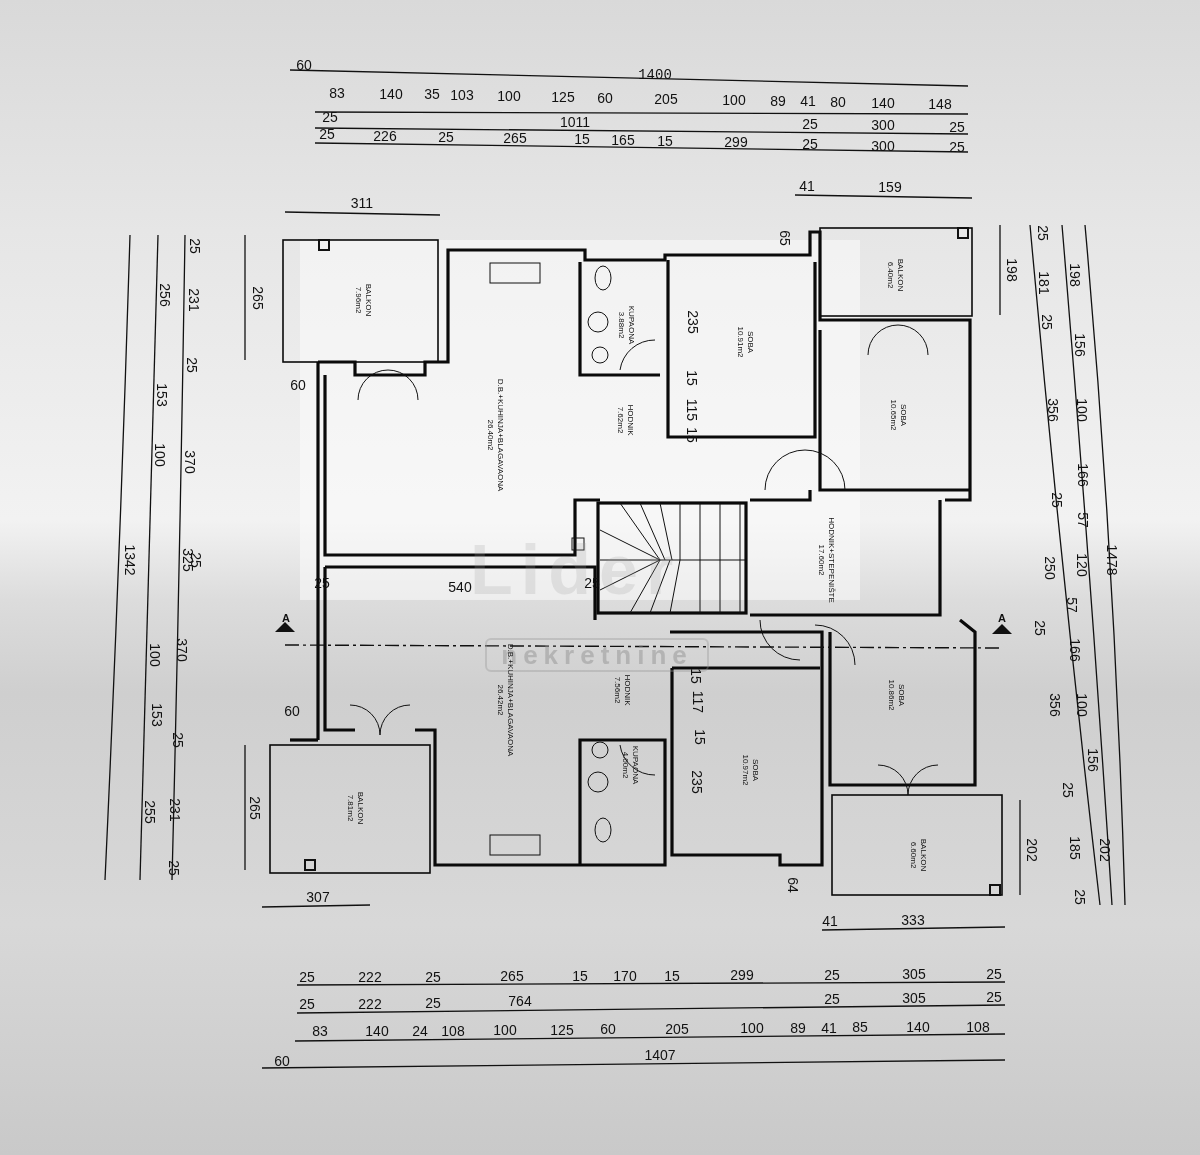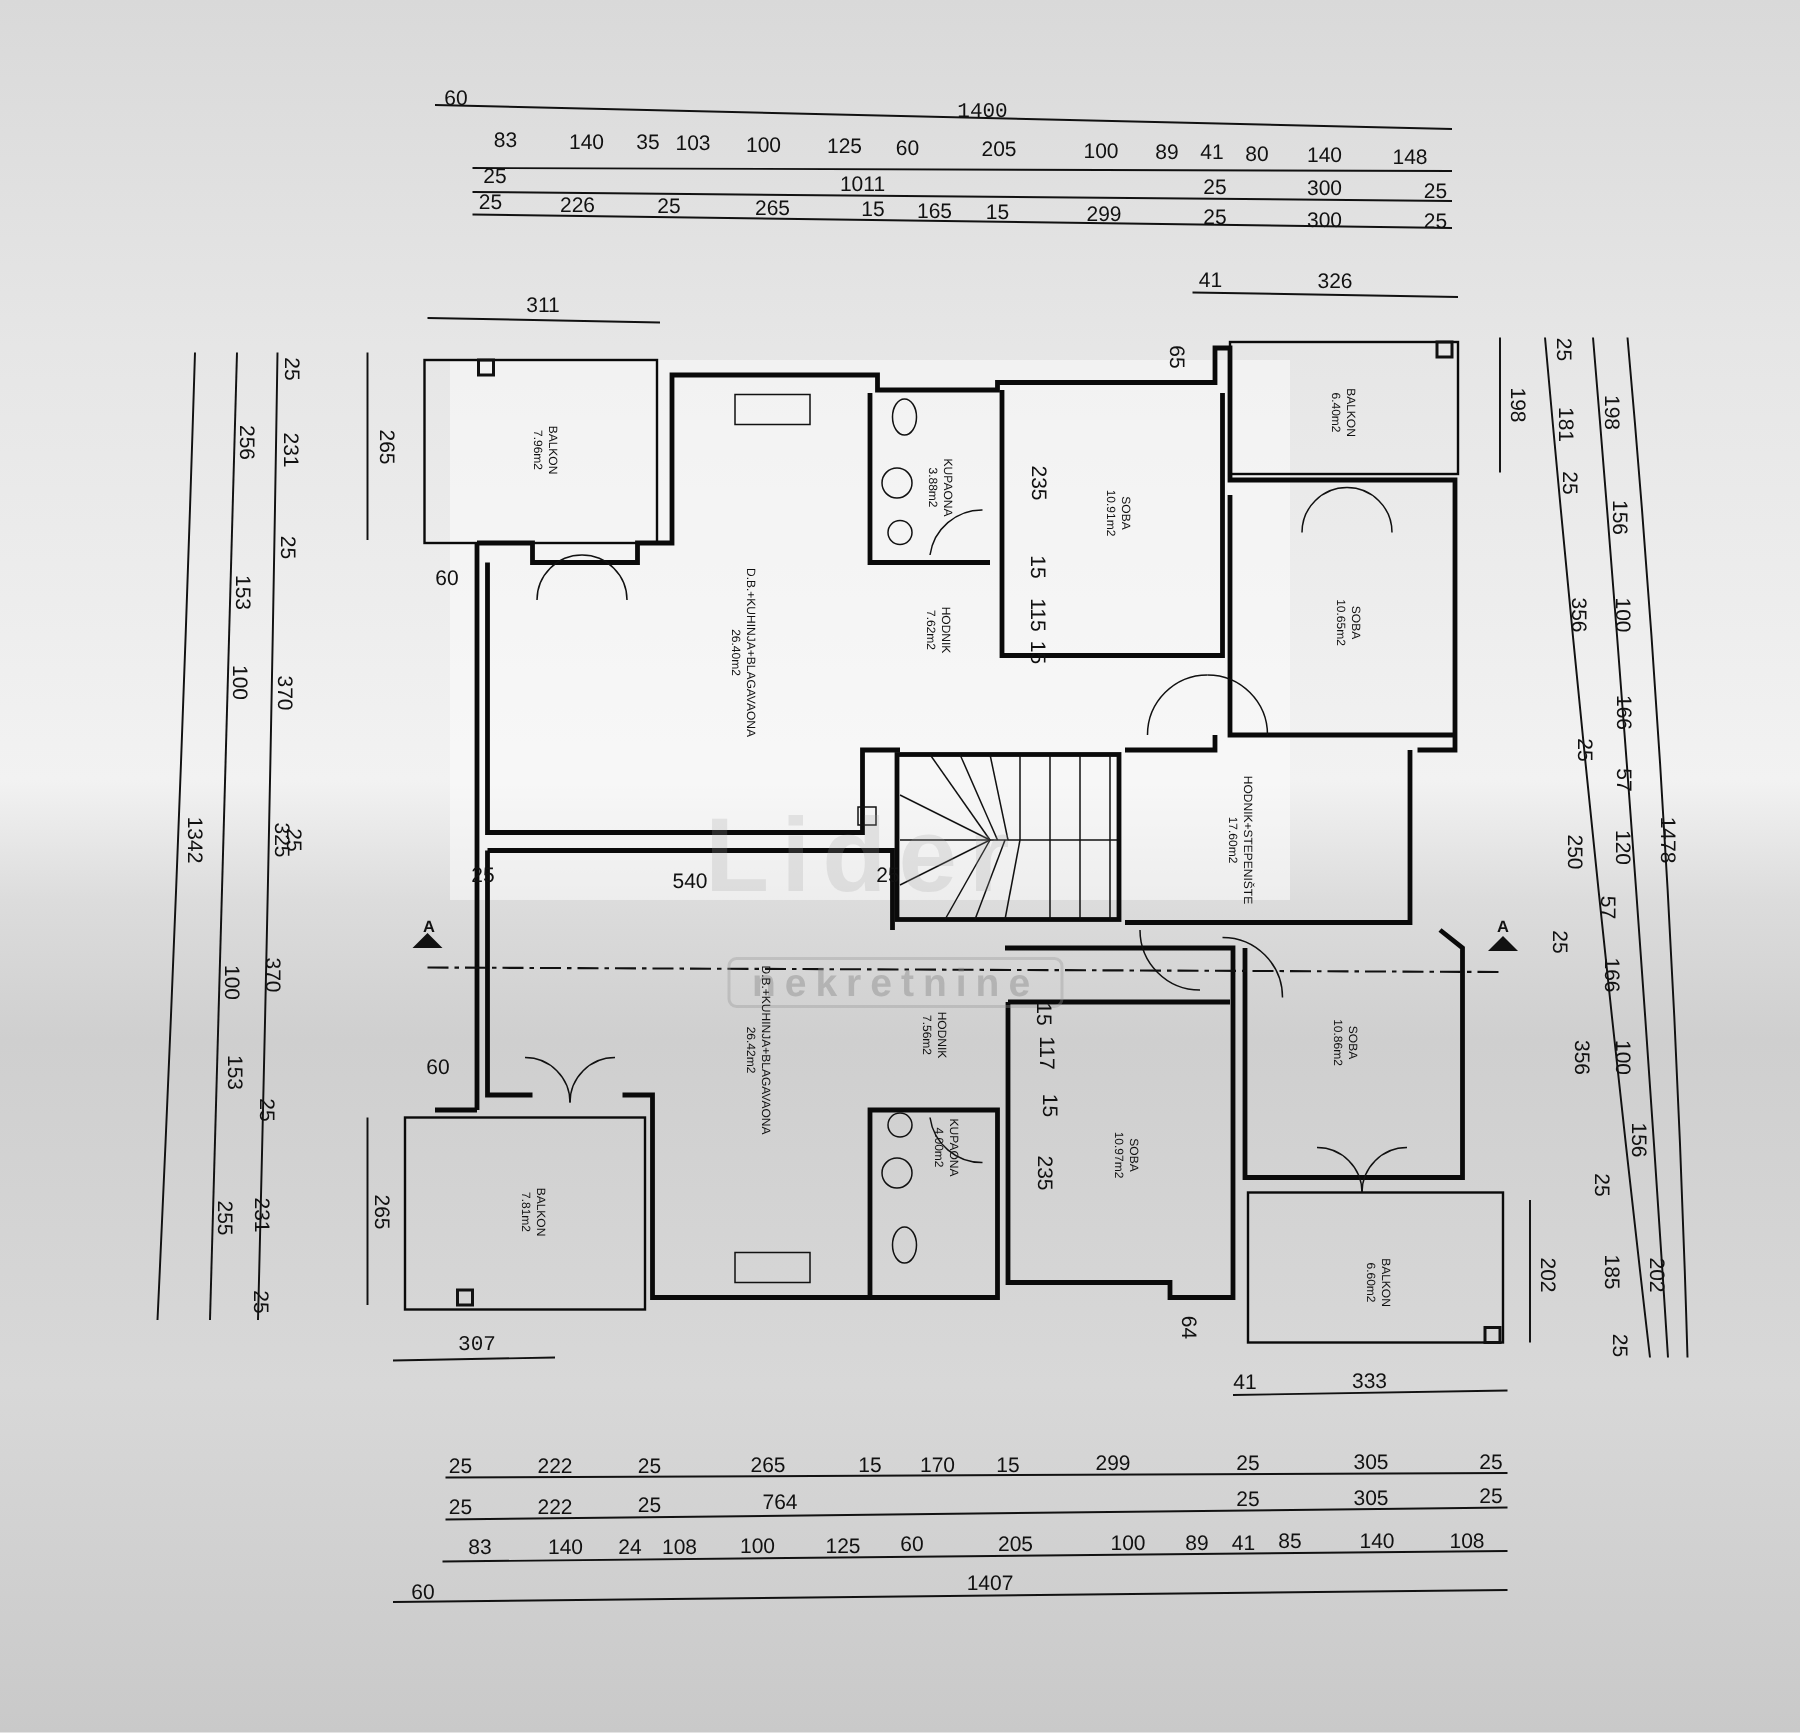--- a/index.html
+++ b/index.html
@@ -186,21 +186,21 @@
 <span class="dim" style="left:515px;top:145px;">265</span>
 <span class="dim" style="left:582px;top:146px;">15</span>
 <span class="dim" style="left:623px;top:147px;">165</span>
 <span class="dim" style="left:665px;top:148px;">15</span>
 <span class="dim" style="left:736px;top:149px;">299</span>
 <span class="dim" style="left:810px;top:151px;">25</span>
 <span class="dim" style="left:883px;top:153px;">300</span>
 <span class="dim" style="left:957px;top:154px;">25</span>
 <span class="dim" style="left:362px;top:210px;">311</span>
 <span class="dim" style="left:807px;top:193px;">41</span>
-<span class="dim" style="left:890px;top:194px;">326</span>
+<span class="dim" style="left:890px;top:194px;">159</span>
 <span class="vdim" style="left:785px;top:238px;">65</span>
 
 <span class="dim" style="left:307px;top:984px;">25</span>
 <span class="dim" style="left:370px;top:984px;">222</span>
 <span class="dim" style="left:433px;top:984px;">25</span>
 <span class="dim" style="left:512px;top:983px;">265</span>
 <span class="dim" style="left:580px;top:983px;">15</span>
 <span class="dim" style="left:625px;top:983px;">170</span>
 <span class="dim" style="left:672px;top:983px;">15</span>
 <span class="dim" style="left:742px;top:982px;">299</span>
@@ -223,21 +223,21 @@
 <span class="dim" style="left:608px;top:1036px;">60</span>
 <span class="dim" style="left:677px;top:1036px;">205</span>
 <span class="dim" style="left:752px;top:1035px;">100</span>
 <span class="dim" style="left:798px;top:1035px;">89</span>
 <span class="dim" style="left:829px;top:1035px;">41</span>
 <span class="dim" style="left:860px;top:1034px;">85</span>
 <span class="dim" style="left:918px;top:1034px;">140</span>
 <span class="dim" style="left:978px;top:1034px;">108</span>
 <span class="dim" style="left:282px;top:1068px;">60</span>
 <span class="dim" style="left:660px;top:1062px;">1407</span>
-<span class="dim" style="left:318px;top:904px;font-family:Liberation Mono, monospace;">307</span>
+<span class="dim" style="left:318px;top:904px;">307</span>
 <span class="dim" style="left:830px;top:928px;">41</span>
 <span class="dim" style="left:913px;top:927px;">333</span>
 <span class="vdim" style="left:793px;top:885px;">64</span>
 
 <span class="vdim" style="left:258px;top:298px;">265</span>
 <span class="vdim" style="left:255px;top:808px;">265</span>
 <span class="dim" style="left:298px;top:392px;">60</span>
 <span class="dim" style="left:292px;top:718px;">60</span>
 <span class="vdim" style="left:195px;top:246px;">25</span>
 <span class="vdim" style="left:194px;top:300px;">231</span>

